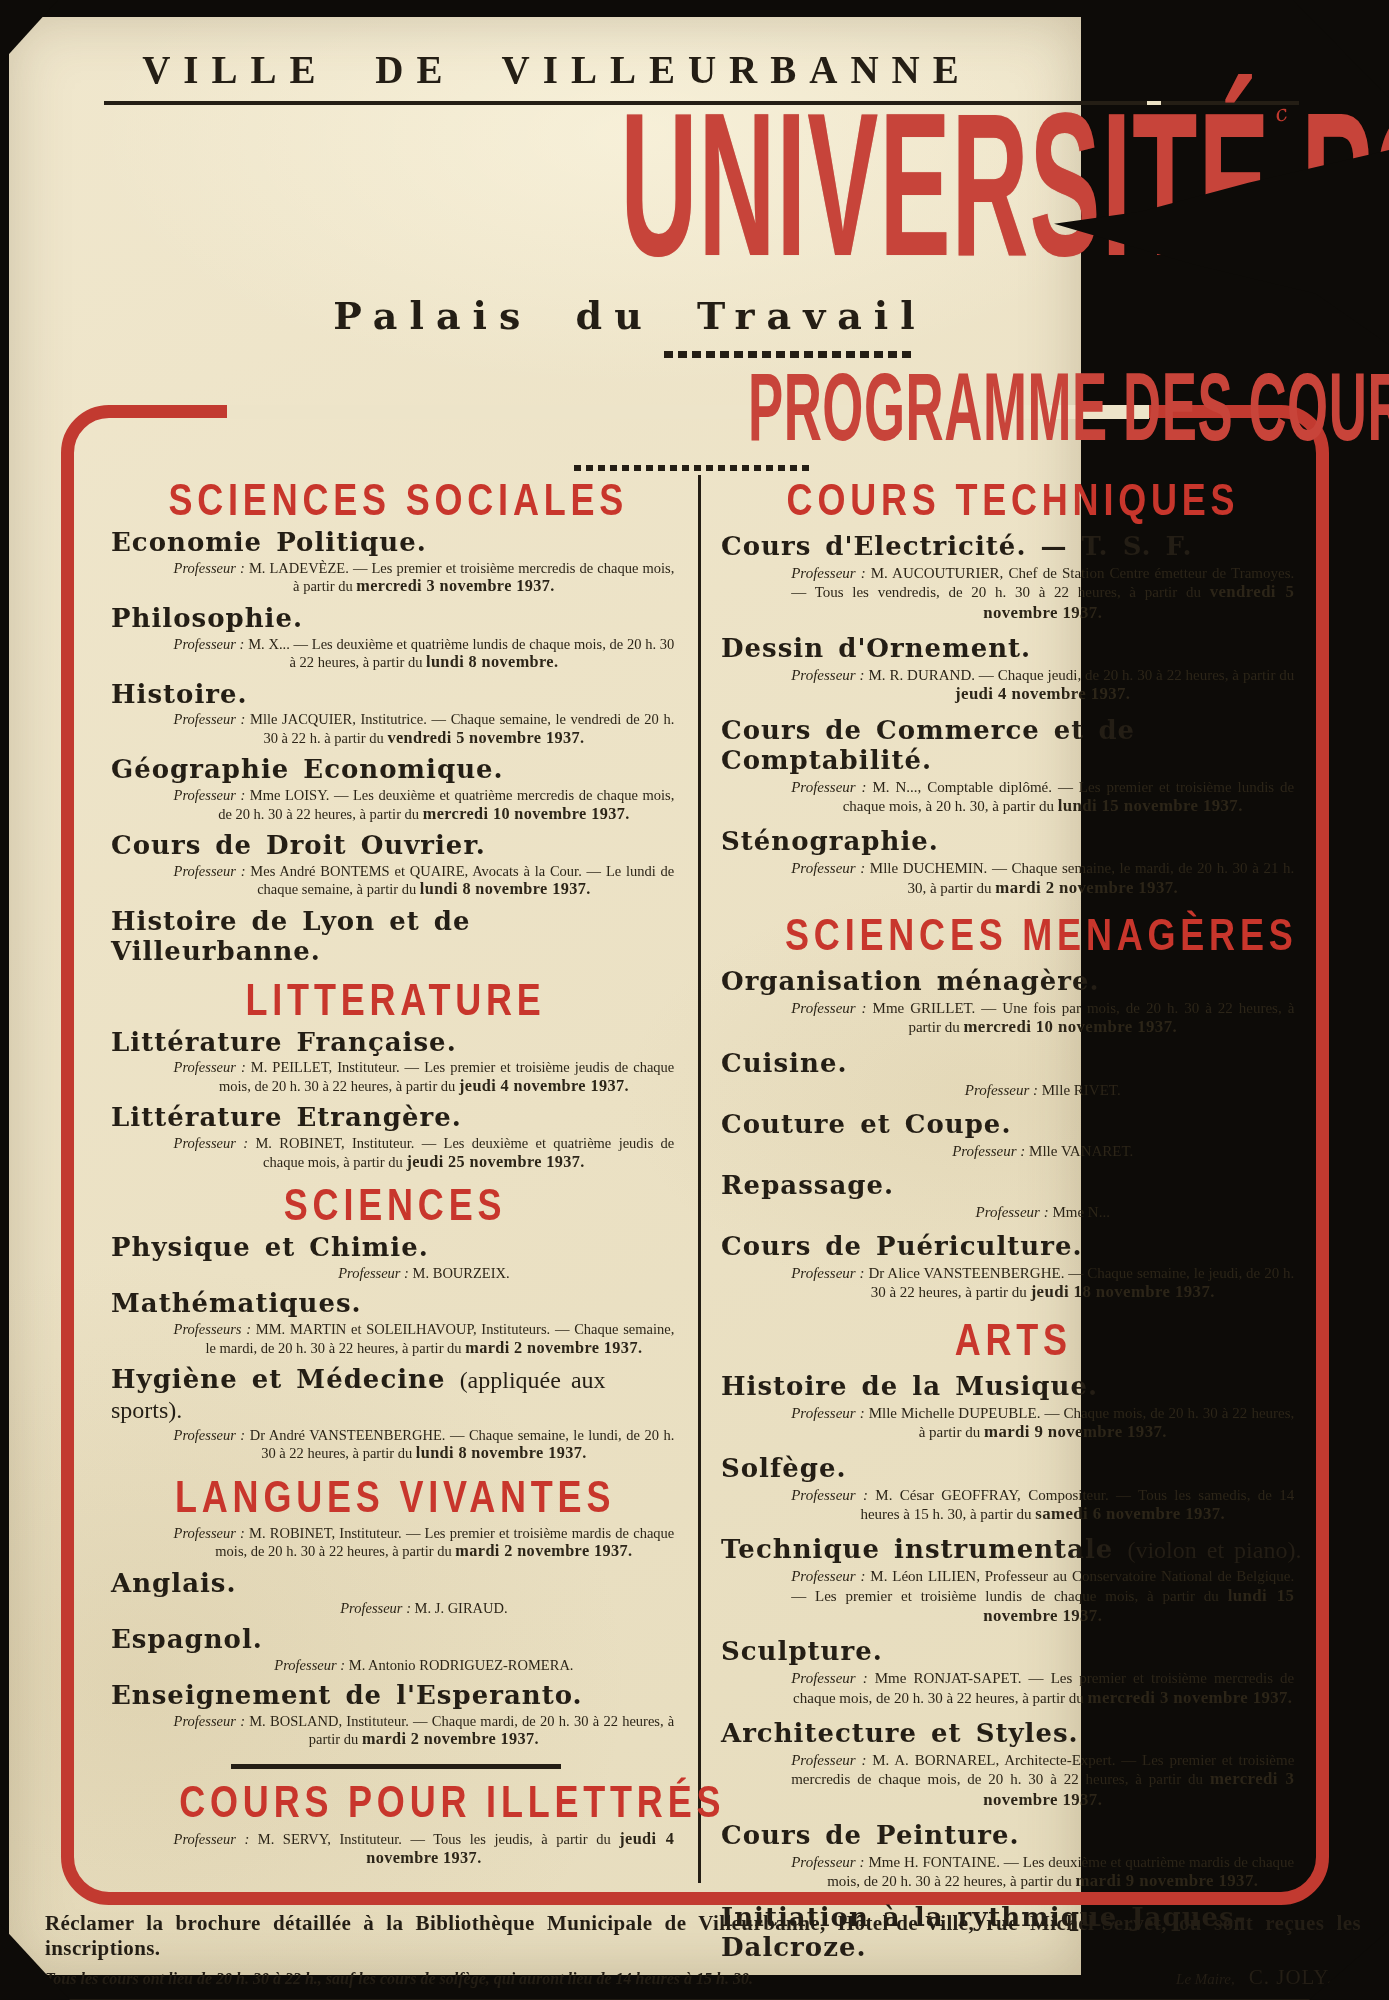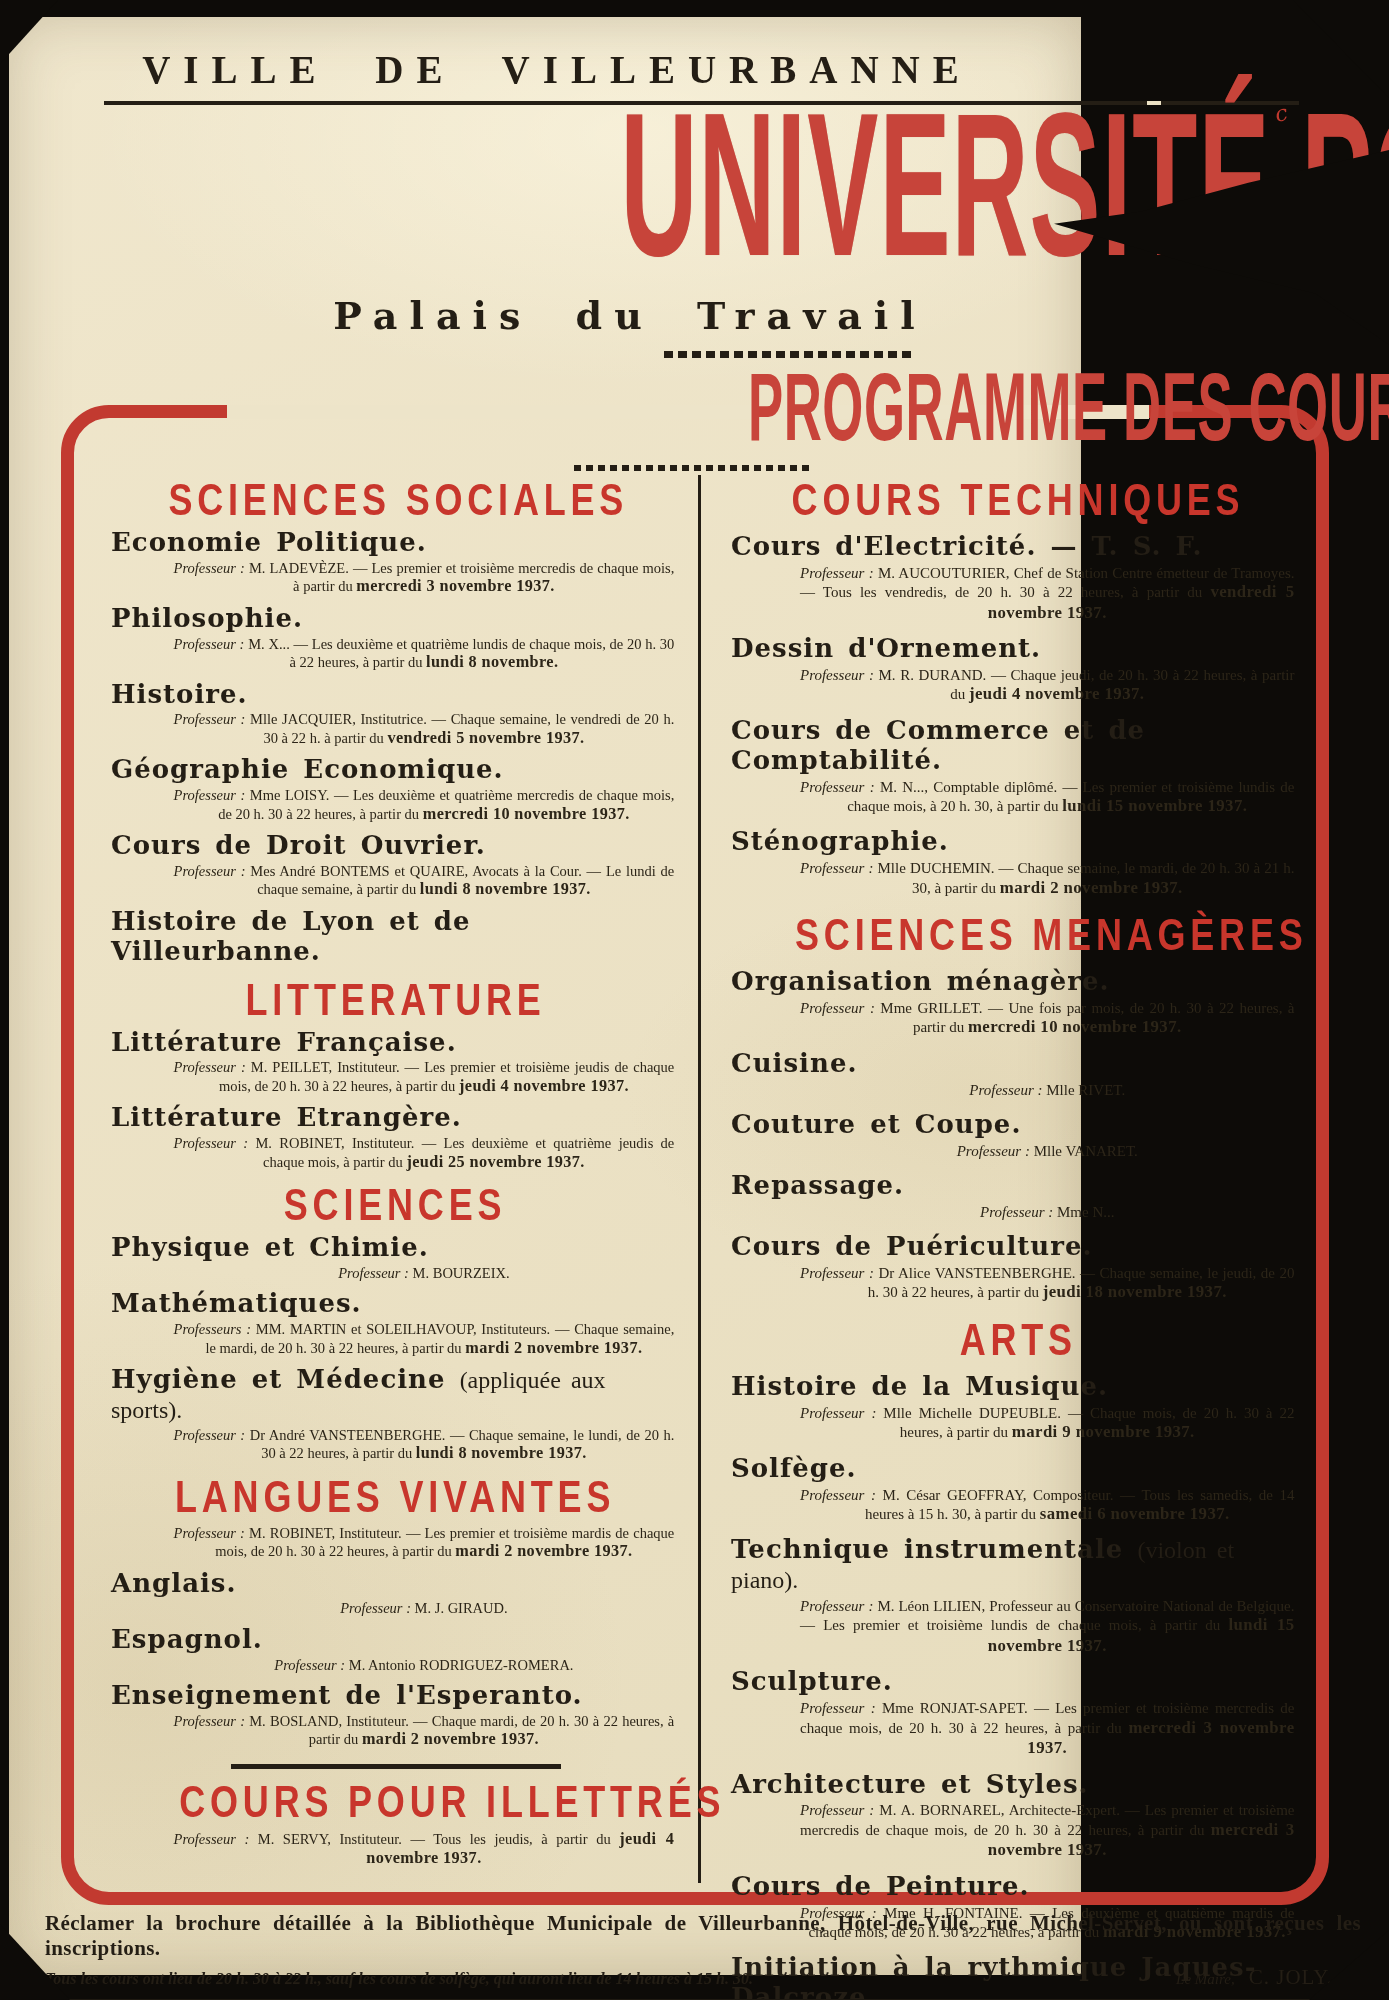--- a/index.html
+++ b/index.html
@@ -66,21 +66,21 @@
     background:repeating-linear-gradient(90deg,#241e15 0 7px,transparent 7px 12px);
   }
   .hand-mark{
     position:absolute;top:84px;left:1266px;color:#c0392e;font-size:22px;
     font-family:"DejaVu Serif",serif;font-style:italic;transform:rotate(-12deg);
   }
 
   .columns{position:absolute;left:72px;top:458px;width:1242px;height:1408px;display:flex;}
   .col{box-sizing:border-box;}
   .col-left{width:620px;border-right:3px solid #241e15;padding:0 18px 0 30px;}
-  .col-right{width:619px;padding:0 14px 0 30px;}
+  .col-right{width:619px;padding:0 14px 0 20px;}
 
   .sec-h{text-align:center;color:#c8362c;margin:10px 0 6px;}
   .col-right .sec-h{margin:14px 0 10px;}
   .sec-h .sqh{
     display:inline-block;font-family:"Liberation Sans",sans-serif;font-weight:700;
     font-size:45px;line-height:1;letter-spacing:6px;transform:scaleX(.8);
     transform-origin:50% 50%;white-space:nowrap;
   }
   .columns .col > .sec-h:first-child{margin-top:2px;}
 

